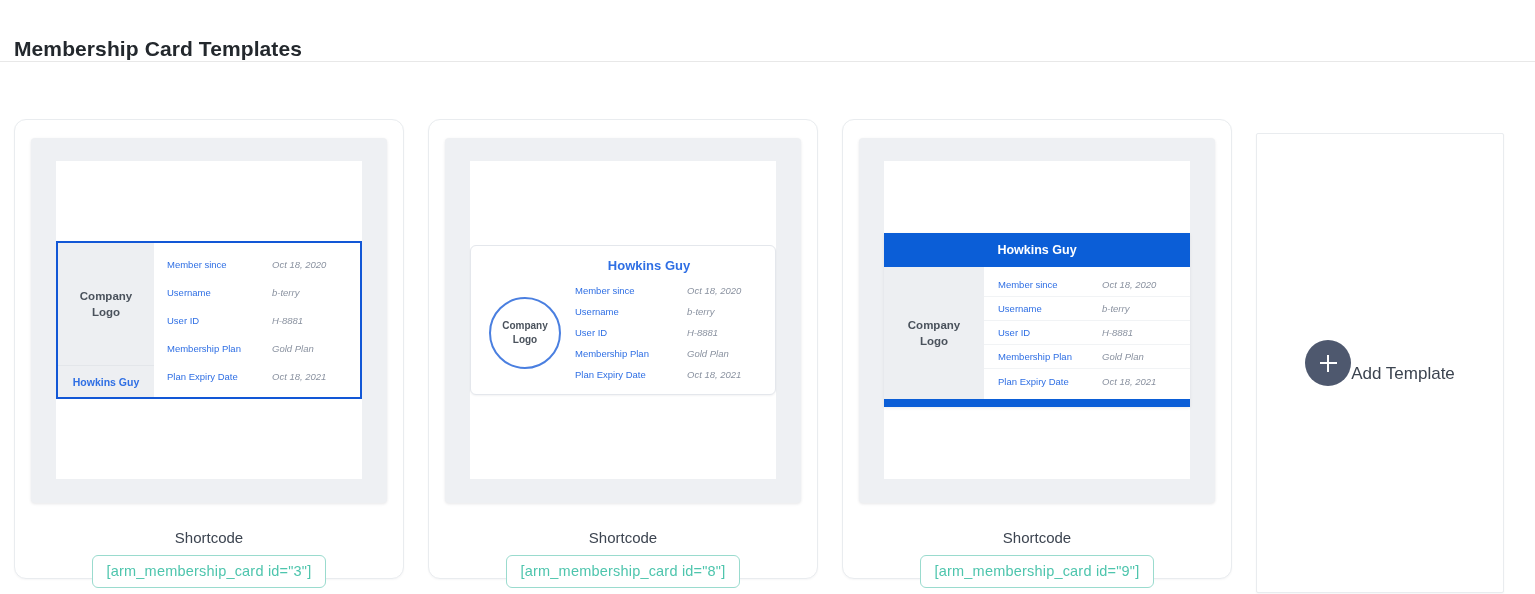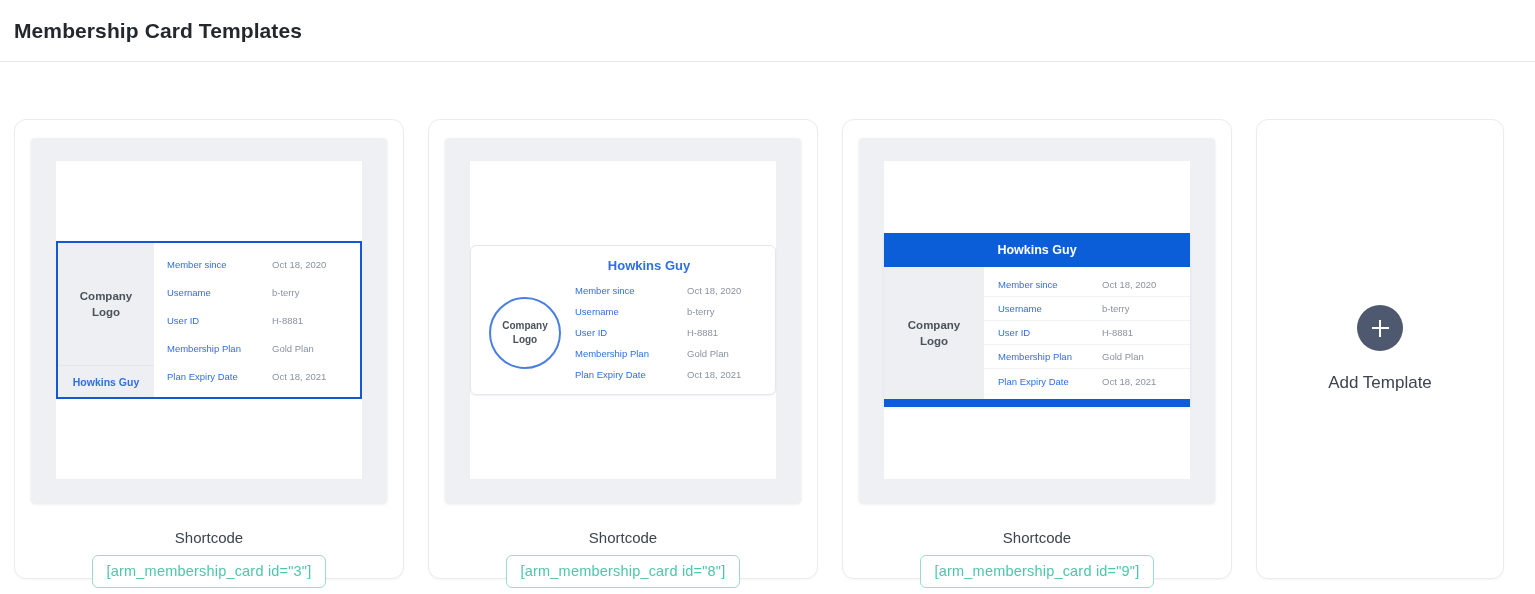--- a/index.html
+++ b/index.html
@@ -11,21 +11,21 @@
     font-family: "Liberation Sans", sans-serif;
     color: #2d3339;
     overflow: hidden;
   }
 
   
   .page-header {
     height: 62px;
     border-bottom: 1px solid #e8e8e8;
     display: flex;
-    align-items: center;
+    align-items: flex-end;
     padding: 0 0 0 14px;
     background: #fff;
   }
   .page-title {
     font-size: 21px;
     font-weight: 600;
     color: #23282d;
     letter-spacing: .1px;
   }
 
@@ -63,21 +63,21 @@
     height: 318px;
     display: flex;
     align-items: center;
     justify-content: center;
   }
 
   
   .mc { width: 100%; font-family: "Liberation Sans", sans-serif; }
   .mc-row { display: flex; align-items: center; }
   .mc-label { color: #2f6fe4; font-weight: 400; }
-  .mc-value { color: #8a92a0; }
+  .mc-value { color: #8a92a0; font-style: italic; }
 
   
   .v1 { border: 2px solid #1257d6; background: #fff; height: 158px; display: flex; }
   .v1 .col-logo {
     width: 96px;
     background: #edeff2;
     display: flex;
     flex-direction: column;
     justify-content: space-between;
     align-items: center;
@@ -192,27 +192,28 @@
     font-size: 14.5px;
     padding: 7px 14px 8px 14px;
     letter-spacing: .2px;
     white-space: nowrap;
   }
 
   
   .add-card {
     background: #ffffff;
     border: 1px solid #e9ecef;
-    border-radius: 12px;
+    border-radius: 2px;
     height: 460px;
     display: flex;
-    flex-direction: column;
+    flex-direction: row;
     align-items: center;
     justify-content: center;
     box-shadow: 0 1px 2px rgba(16,24,40,.04);
+    margin-top: 14px;
   }
   .add-btn {
     width: 46px; height: 46px;
     border-radius: 50%;
     background: #4e586e;
     display: flex; align-items: center; justify-content: center;
     position: relative;
     border: none;
     cursor: pointer;
     padding: 0;

